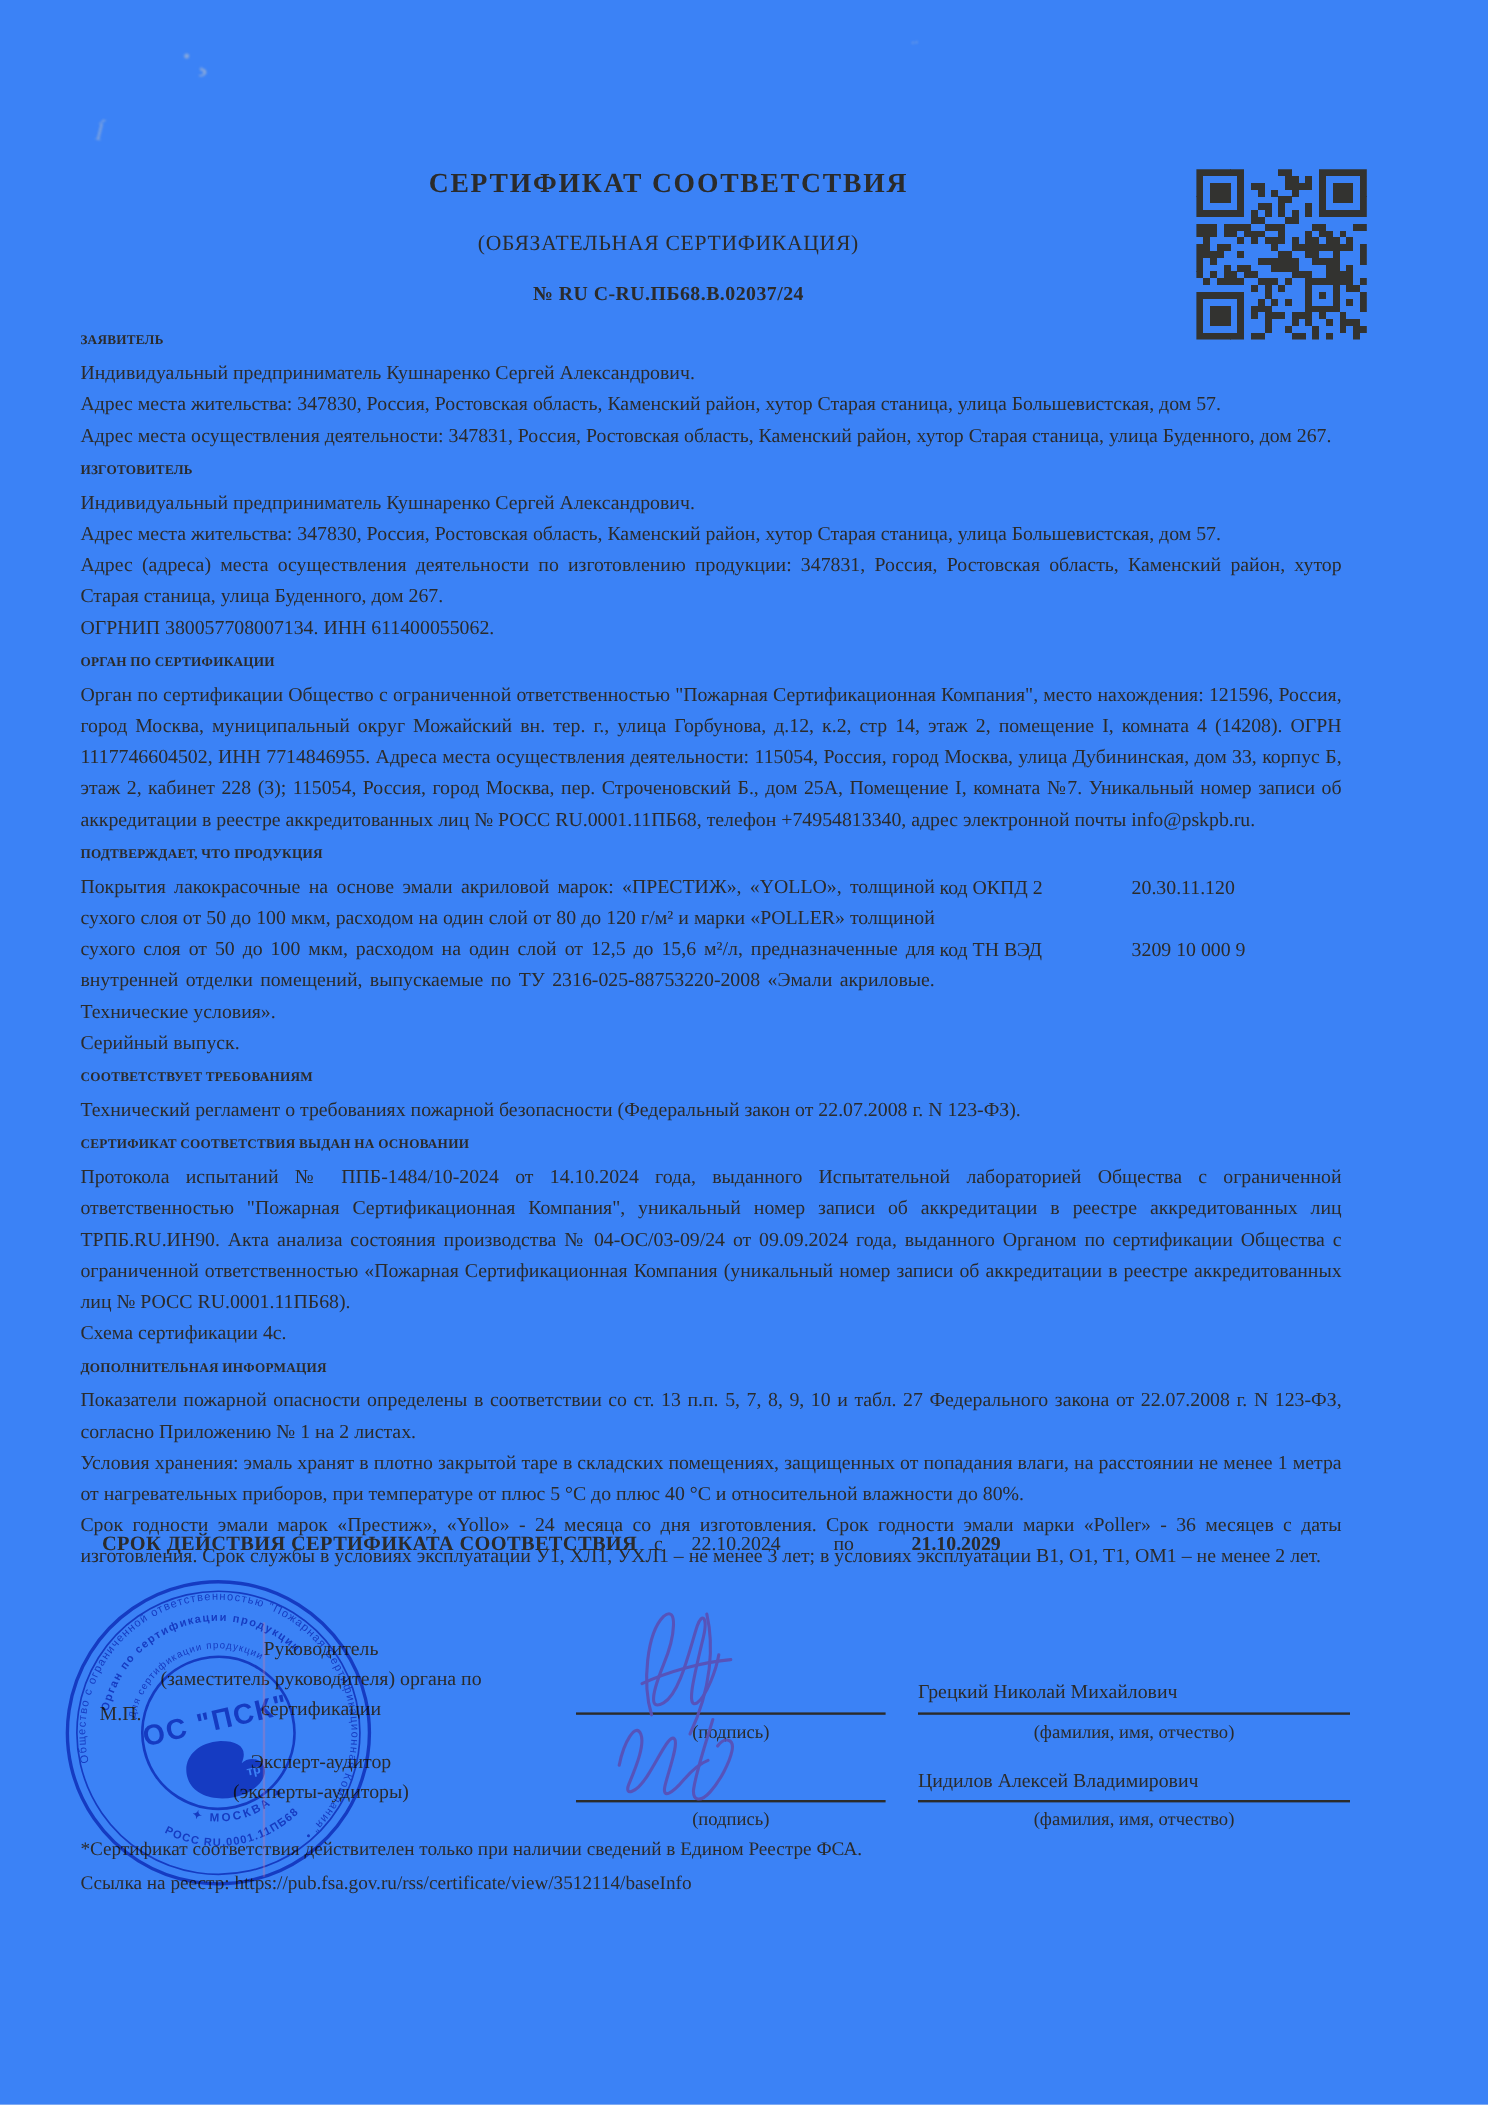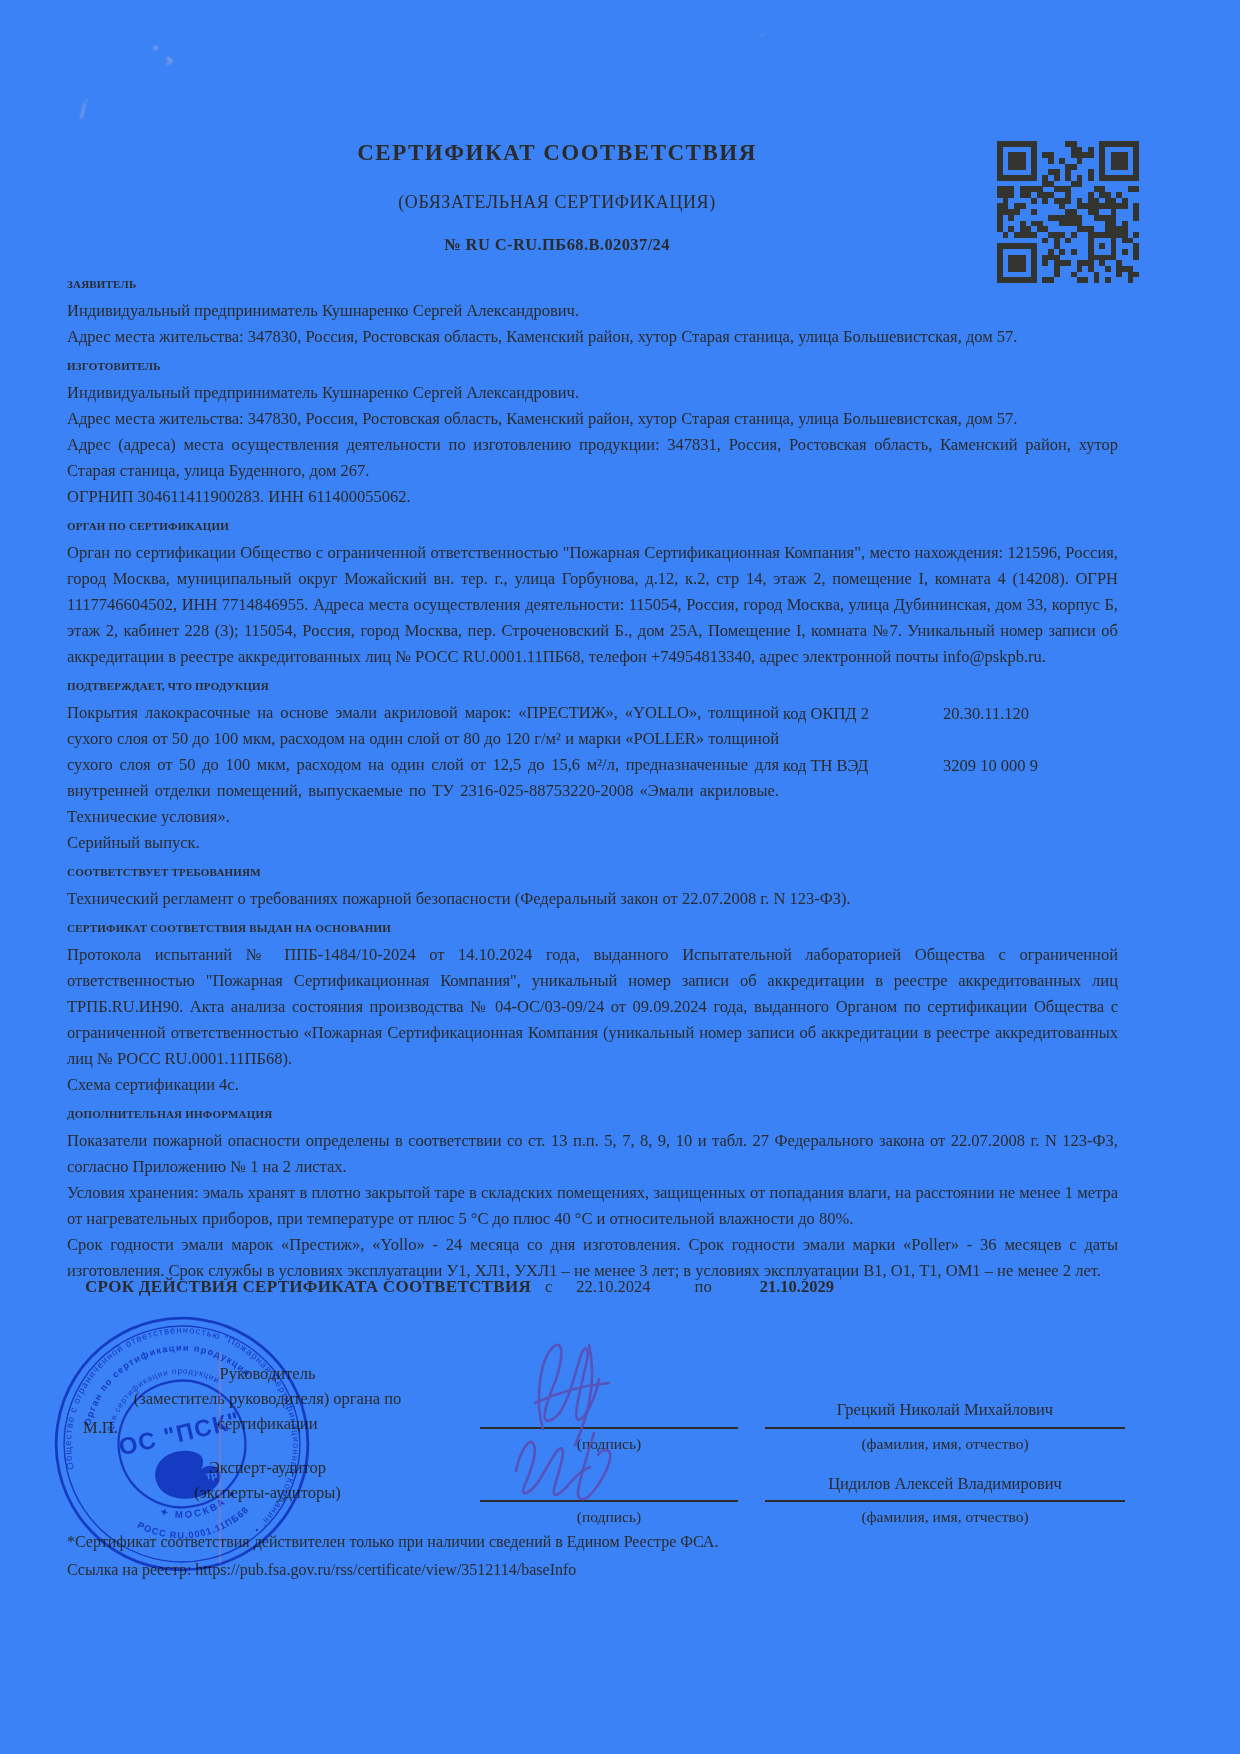--- a/index.html
+++ b/index.html
@@ -53,21 +53,21 @@
   .rule{position:absolute;border-bottom:2px solid #2b2b2b;}
   .rule-s1{left:480px;top:72px;width:258px;}
   .rule-n1{left:765px;top:72px;width:360px;}
   .rule-s2{left:480px;top:145px;width:258px;}
   .rule-n2{left:765px;top:145px;width:360px;}
   .cap{position:absolute;text-align:center;font-size:15.5px;}
   .cap-s1{left:480px;top:76px;width:258px;}
   .cap-n1{left:765px;top:76px;width:360px;}
   .cap-s2{left:480px;top:149px;width:258px;}
   .cap-n2{left:765px;top:149px;width:360px;}
-  .name{position:absolute;text-align:center;}
+  .name{position:absolute;text-align:left;}
   .name-1{left:765px;top:42px;width:360px;}
   .name-2{left:765px;top:116px;width:360px;}
   .sig{position:absolute;z-index:3;}
   .sig-1{left:505px;top:-22px;}
   .sig-2{left:498px;top:70px;}
 
   .stamp{position:absolute;left:50px;top:1312px;width:264px;height:264px;transform:rotate(-13deg);z-index:5;opacity:.85;mix-blend-mode:multiply;}
   .pinkline{position:absolute;left:219px;top:1352px;width:2px;height:212px;background:rgba(226,120,150,.30);z-index:6;}
 
   .footnote{position:absolute;left:67px;top:1533px;font-size:16px;}
@@ -393,26 +393,27 @@
       <rect x="17" y="24" width="1.02" height="1.02" fill="#333330"></rect>
       <rect x="19" y="24" width="1.02" height="1.02" fill="#333330"></rect>
       <rect x="23" y="24" width="1.02" height="1.02" fill="#333330"></rect>
     </svg>
 
   <div class="content">
 
     <div class="sec-h">ЗАЯВИТЕЛЬ</div>
     <p>Индивидуальный предприниматель Кушнаренко Сергей Александрович.</p>
     <p>Адрес места жительства: 347830, Россия, Ростовская область, Каменский район, хутор Старая станица, улица Большевистская, дом 57.</p>
+    <p>Адрес места осуществления деятельности: 347831, Россия, Ростовская область, Каменский район, хутор Старая станица, улица Буденного, дом 267.</p>
 
     <div class="sec-h">ИЗГОТОВИТЕЛЬ</div>
     <p>Индивидуальный предприниматель Кушнаренко Сергей Александрович.</p>
     <p>Адрес места жительства: 347830, Россия, Ростовская область, Каменский район, хутор Старая станица, улица Большевистская, дом 57.</p>
     <p>Адрес (адреса) места осуществления деятельности по изготовлению продукции: 347831, Россия, Ростовская область, Каменский район, хутор Старая станица, улица Буденного, дом 267.</p>
-    <p class="nojust">ОГРНИП 304611411900283. ИНН 611400055062.</p>
+    <p class="nojust">ОГРНИП 380057708007134. ИНН 611400055062.</p>
 
     <div class="sec-h">ОРГАН ПО СЕРТИФИКАЦИИ</div>
     <p>Орган по сертификации Общество с ограниченной ответственностью "Пожарная Сертификационная Компания", место нахождения: 121596, Россия, город Москва, муниципальный округ Можайский вн. тер. г., улица Горбунова, д.12, к.2, стр 14, этаж 2, помещение I, комната 4 (14208). ОГРН 1117746604502, ИНН 7714846955. Адреса места осуществления деятельности: 115054, Россия, город Москва, улица Дубининская, дом 33, корпус Б, этаж 2, кабинет 228 (3); 115054, Россия, город Москва, пер. Строченовский Б., дом 25А, Помещение I, комната №7. Уникальный номер записи об аккредитации в реестре аккредитованных лиц № РОСС RU.0001.11ПБ68, телефон +74954813340, адрес электронной почты info@pskpb.ru.</p>
 
     <div class="sec-h">ПОДТВЕРЖДАЕТ, ЧТО ПРОДУКЦИЯ</div>
     <div class="product">
       <p class="ptext">Покрытия лакокрасочные на основе эмали акриловой марок: «ПРЕСТИЖ», «YOLLO», толщиной сухого слоя от 50 до 100 мкм, расходом на один слой от 80 до 120 г/м² и марки «POLLER» толщиной сухого слоя от 50 до 100 мкм, расходом на один слой от 12,5 до 15,6 м²/л, предназначенные для внутренней отделки помещений, выпускаемые по ТУ 2316-025-88753220-2008 «Эмали акриловые. Технические условия».</p>
       <div class="codes-row">
         <span class="code-label">код ОКПД 2</span>
         <span class="code-value">20.30.11.120</span>

